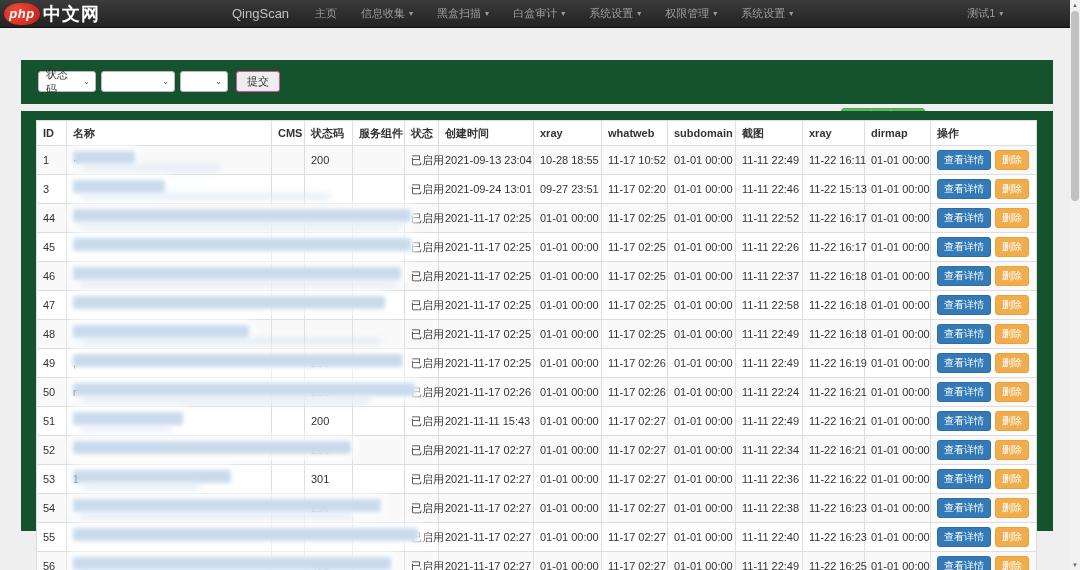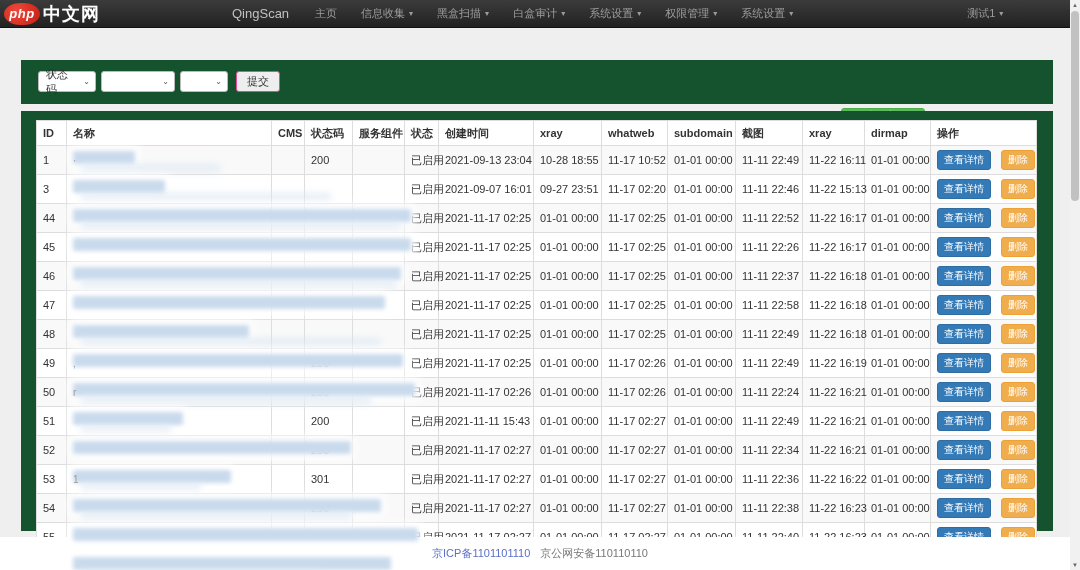--- a/index.html
+++ b/index.html
@@ -89,21 +89,21 @@
     background:#dbe7f3; border-radius:2px; filter:blur(3px); opacity:.55;
   }
 
   .actions-cell { overflow:hidden; }
   .btn-view {
     display:inline-block; background:#337ab7; border:1px solid #2e6da4; color:#fff;
     font-size:10px; padding:2px 6px; border-radius:3px; cursor:pointer;
   }
   .btn-del {
     display:inline-block; background:#f0ad4e; border:1px solid #eea236; color:#fff;
-    font-size:10px; padding:2px 6px; border-radius:3px; cursor:pointer; margin-left:10px;
+    font-size:10px; padding:2px 6px; border-radius:3px; cursor:pointer; margin-left:4px;
   }
 
   
   .footer {
     position:absolute; left:0; top:537px; width:1080px; height:33px;
     background:#fff; display:flex; align-items:center; justify-content:center;
     font-size:11px;
   }
   .footer a { color:#5a6fc9; text-decoration:none; cursor:pointer; }
   .footer .sec { color:#777; margin-left:10px; }
@@ -229,21 +229,21 @@
           <tr>
             <td>3</td>
             <td class="name-cell">
               <div class="blur-bar" style="width: 92px;"></div>
               <div class="blur-sub" style="width: 250px;"></div>
             </td>
             <td></td>
             <td></td>
             <td></td>
             <td>已启用</td>
-            <td>2021-09-07 16:01</td>
+            <td>2021-09-24 13:01</td>
             <td>09-27 23:51</td>
             <td>11-17 02:20</td>
             <td>01-01 00:00</td>
             <td>11-11 22:46</td>
             <td>11-22 15:13</td>
             <td>01-01 00:00</td>
             <td class="actions-cell"><span class="btn-view">查看详情</span><span class="btn-del">删除</span></td>
           </tr>
           <tr>
             <td>44</td>
@@ -476,24 +476,20 @@
             <td>01-01 00:00</td>
             <td>11-11 22:49</td>
             <td>11-22 16:25</td>
             <td>01-01 00:00</td>
             <td class="actions-cell"><span class="btn-view">查看详情</span><span class="btn-del">删除</span></td>
           </tr>
         </tbody>
     </table>
   </div>
 
-  <div class="footer">
-    <a>京ICP备1101101110</a>
-    <span class="sec">京公网安备110110110</span>
-  </div>
 
   <div class="scrollbar">
     <div class="scroll-arrow">▲</div>
     <div class="scroll-thumb"></div>
     <div class="scroll-arrow down">▼</div>
   </div>
 
 </div>
 
 </body></html>

